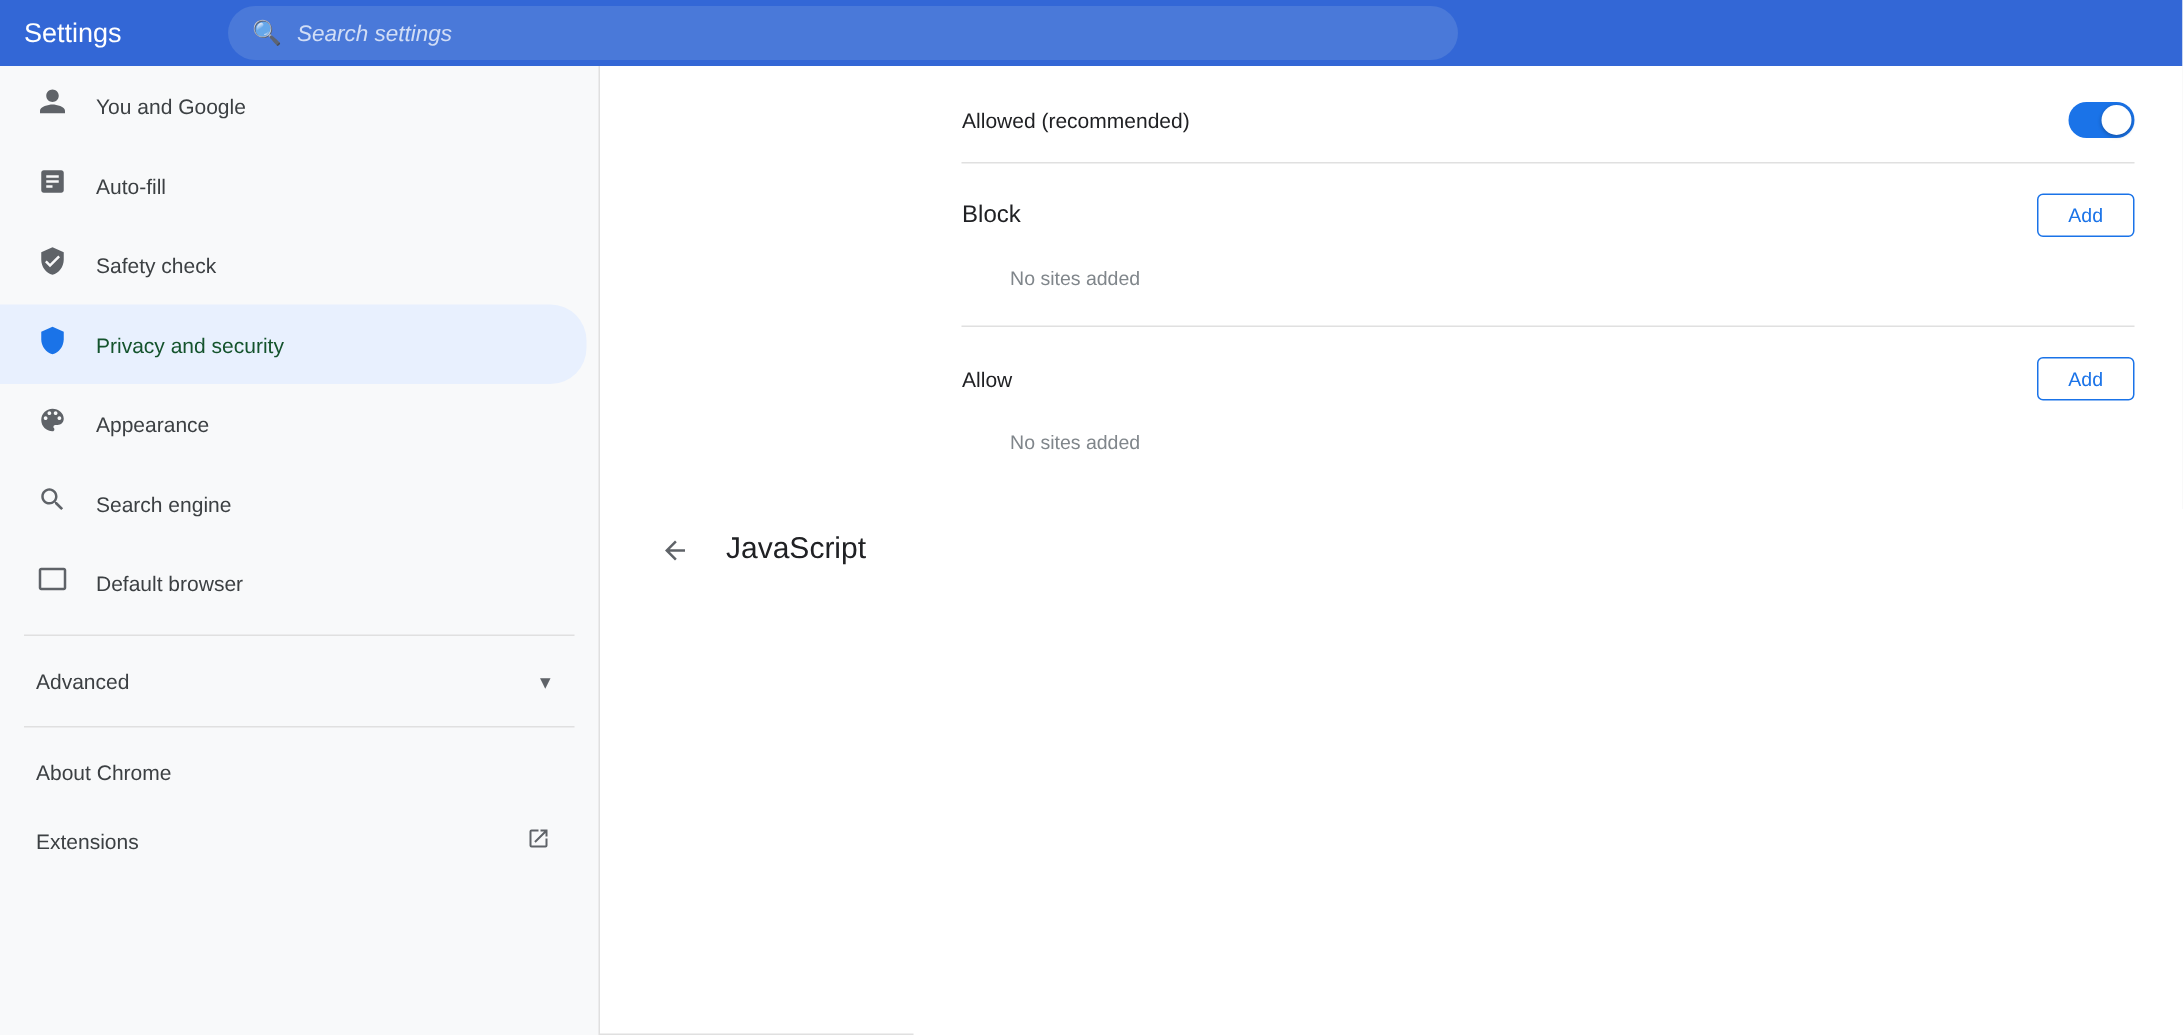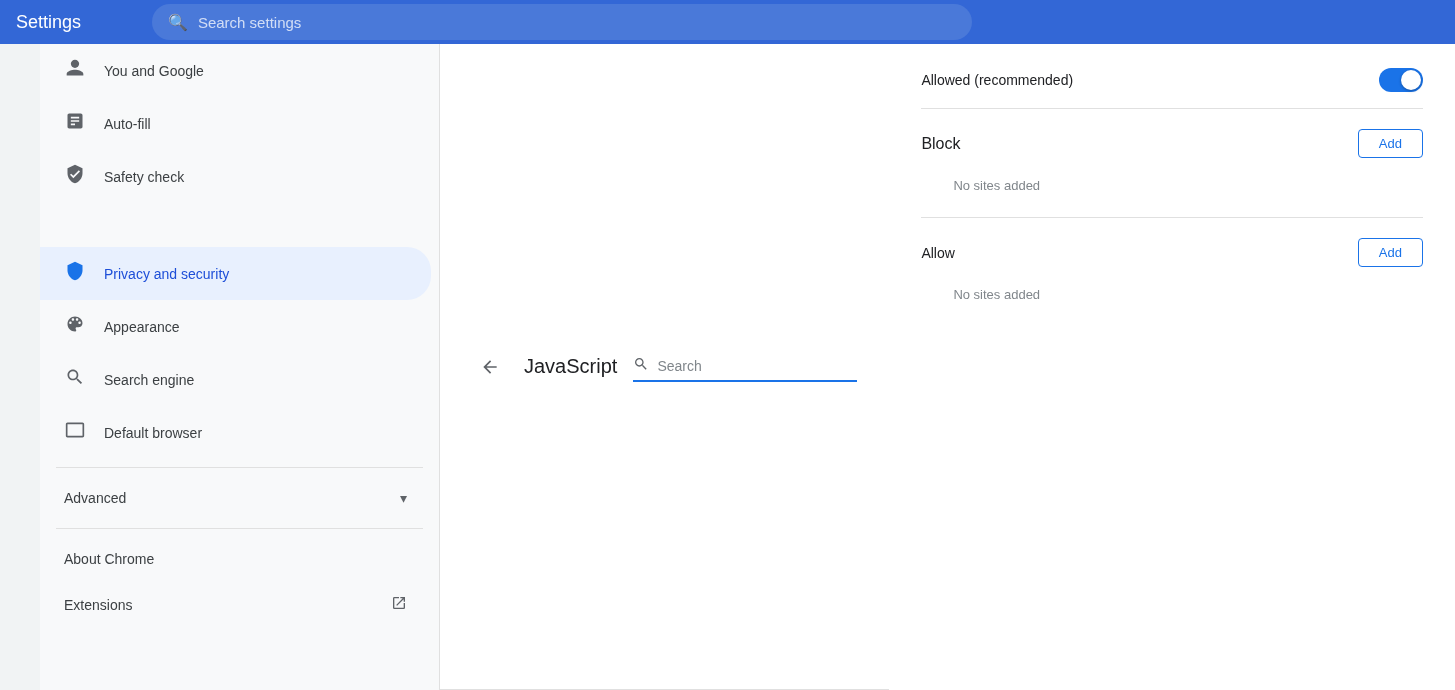--- a/index.html
+++ b/index.html
@@ -32,30 +32,30 @@
       gap: 10px;
       max-width: 820px;
     }
     .search-bar input {
       background: transparent;
       border: none;
       outline: none;
       color: #fff;
       font-size: 15px;
       width: 100%;
+      font-style: italic;
     }
     .search-bar input::placeholder { color: rgba(255,255,255,0.75); }
     .search-icon-top { color: rgba(255,255,255,0.85); font-size: 16px; }
 
     
     .main-layout {
       display: flex;
       flex: 1;
       overflow: hidden;
-      padding-left: 40px;
     }
 
     
     .sidebar {
       width: 400px;
       background: #f8f9fa;
       border-right: 1px solid #e0e0e0;
       display: flex;
       flex-direction: column;
       overflow-y: auto;
@@ -69,23 +69,22 @@
       cursor: pointer;
       color: #3c4043;
       font-size: 14px;
       font-weight: 400;
       border-radius: 0 24px 24px 0;
       margin-right: 8px;
       transition: background 0.15s;
     }
     .sidebar-item.active {
       background: #e8f0fe;
-      color: #1d4ed8;
-      font-weight: 500;
-      margin-top: 44px;
+      color: #14532d;
+      font-weight: 500;
     }
     .sidebar-item .icon {
       font-size: 18px;
       width: 22px;
       text-align: center;
       flex-shrink: 0;
     }
     .sidebar-item.active .icon { color: #1a73e8; }
     .sidebar-divider { height: 1px; background: #e0e0e0; margin: 8px 16px; }
 
@@ -360,28 +359,20 @@
 
   <div class="content">
 
     <div class="content-header">
       <button class="back-btn">
         <svg width="20" height="20" viewBox="0 0 24 24" fill="#5f6368">
             <path d="M20 11H7.83l5.59-5.59L12 4l-8 8 8 8 1.41-1.41L7.83 13H20v-2z"></path>
           </svg>
       </button>
       <span class="content-title">JavaScript</span>
-      <div class="content-search">
-        <span class="content-search-icon">
-          <svg width="16" height="16" viewBox="0 0 24 24" fill="#5f6368">
-              <path d="M15.5 14h-.79l-.28-.27C15.41 12.59 16 11.11 16 9.5 16 5.91 13.09 3 9.5 3S3 5.91 3 9.5 5.91 16 9.5 16c1.61 0 3.09-.59 4.23-1.57l.27.28v.79l5 4.99L20.49 19l-4.99-5zm-6 0C7.01 14 5 11.99 5 9.5S7.01 5 9.5 5 14 7.01 14 9.5 11.99 14 9.5 14z"></path>
-            </svg>
-        </span>
-        <input type="text" placeholder="Search" style="">
-      </div>
     </div>
 
     <div class="content-body">
 
       <div class="section-row">
         <span class="section-label">Allowed (recommended)</span>
         <div class="toggle-container">
           <label class="toggle">
 
             <div class="toggle-track"></div>

